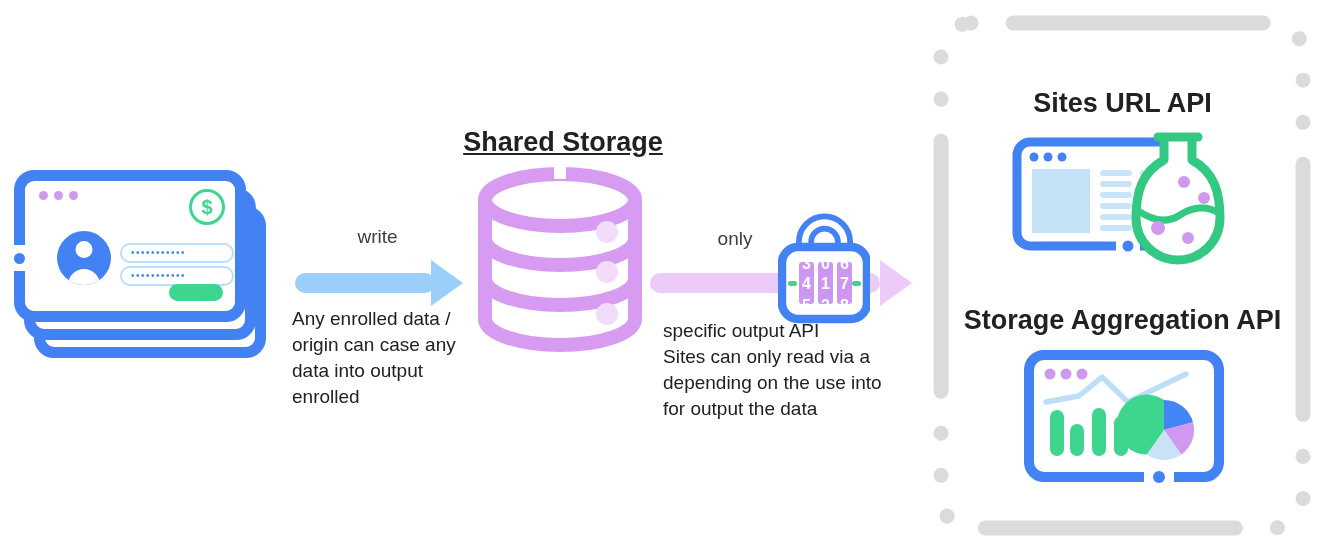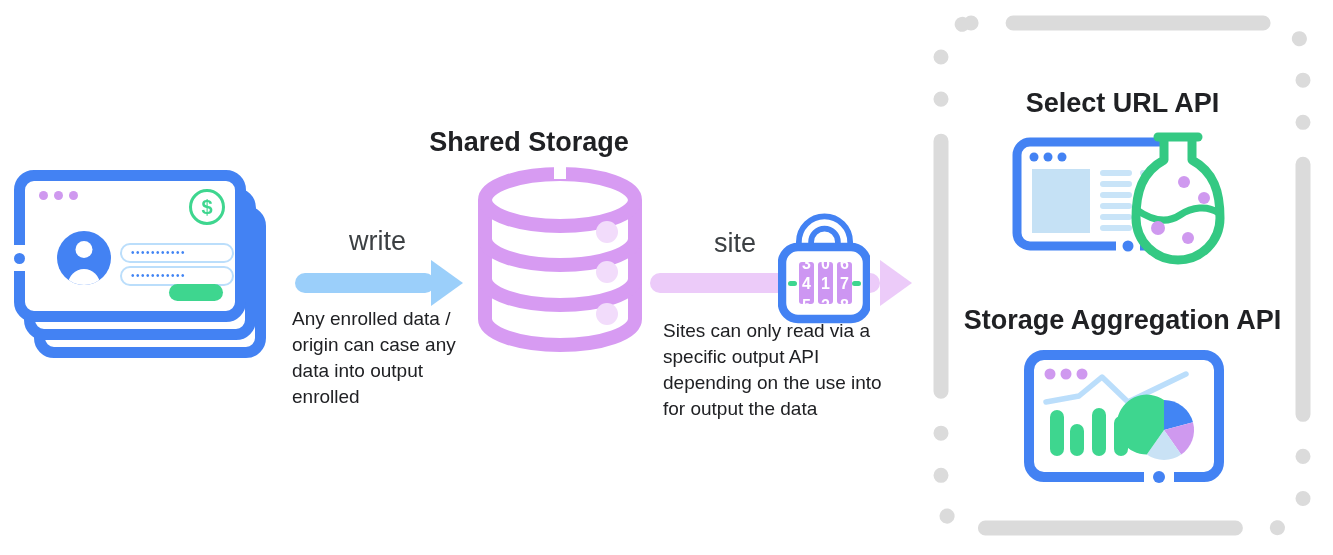--- a/index.html
+++ b/index.html
@@ -29,21 +29,21 @@
               border-radius:10px; background:#fff; color:#4285F4; font-size:10px;
               letter-spacing:1.5px; line-height:16px; padding-left:9px; overflow:hidden; }
   .pw1 { top:62px; } .pw2 { top:85px; }
   .green-btn { position:absolute; right:12px; bottom:10px; width:54px; height:17px;
                border-radius:9px; background:#3ED68F; }
   .edge-gap { position:absolute; left:-11px; top:64px; width:11px; height:26px; background:#fff; }
   .edge-dot { position:absolute; left:-11px; top:72px; width:11px; height:11px;
               border-radius:50%; background:#4382F3; }
 
   
-  .flow-label { position:absolute; font-size:27px; color:#3C4043; text-align:center; }
+  .flow-label { position:absolute; font-size:19px; color:#3C4043; text-align:center; }
   .desc { position:absolute; font-size:19px; line-height:26px; color:#202124; }
   .desc span { display:block; white-space:nowrap; }
   .title { position:absolute; font-size:27px; font-weight:700; color:#202124; text-align:center; }
 </style>
 </head>
 <body>
 
 <div class="canvas">
 
   <div class="abs" style="left:0; top:0;">
@@ -73,33 +73,33 @@
     <rect x="2" y="15" width="140" height="20" rx="10" fill="#9BCFFA"></rect>
     <polygon points="138,2 170,25 138,48" fill="#9BCFFA"></polygon>
   </svg>
   <div class="desc" style="left:292px; top:306px;">
     <span>Any enrolled data /</span>
     <span>origin can case any</span>
     <span>data into output</span>
     <span>enrolled</span>
   </div>
 
-  <div class="title" style="left:404px; top:127px; width:250px;">Shared Storage</div>
+  <div class="title" style="left:438px; top:127px; width:250px;text-decoration:underline;">Shared Storage</div>
   <svg class="abs" style="left:474px; top:164px;" width="172" height="190" viewBox="0 0 172 190">
     <path d="M11,36 V155 a75,26 0 0 0 150,0 V36" fill="#ffffff" stroke="#D79BF2" stroke-width="14"></path>
     <path d="M11,115 a75,26 0 0 0 150,0" fill="none" stroke="#D79BF2" stroke-width="14"></path>
     <path d="M11,75 a75,26 0 0 0 150,0" fill="none" stroke="#D79BF2" stroke-width="14"></path>
     <ellipse cx="86" cy="36" rx="75" ry="26" fill="#ffffff" stroke="#D79BF2" stroke-width="14"></ellipse>
     <rect x="80" y="1" width="12" height="14" fill="#ffffff"></rect>
     <circle cx="133" cy="68" r="11" fill="#F2DCFB"></circle>
     <circle cx="133" cy="108" r="11" fill="#F2DCFB"></circle>
     <circle cx="133" cy="150" r="11" fill="#F2DCFB"></circle>
   </svg>
 
-  <div class="flow-label" style="left:680px; top:228px; width:110px;">site</div>
+  <div class="flow-label" style="left:680px; top:228px; width:110px;">only</div>
   <svg class="abs" style="left:648px; top:258px;" width="266" height="50" viewBox="0 0 266 50">
     <rect x="2" y="15" width="230" height="20" rx="10" fill="#ECCBF9"></rect>
     <polygon points="232,2 264,25 232,48" fill="#ECCBF9"></polygon>
   </svg>
 
   <svg class="abs" style="left:778px; top:202px;" width="92" height="122" viewBox="0 0 92 122">
     <defs>
       <clipPath id="dial1">
           <rect x="21" y="60" width="15" height="42" rx="3"></rect>
         </clipPath>
@@ -131,31 +131,31 @@
         <text x="66.5" y="67">6</text>
         <text x="66.5" y="87">7</text>
         <text x="66.5" y="109">8</text>
       </g>
     </g>
     <rect x="10" y="79" width="9" height="5" rx="2.5" fill="#3ED68F"></rect>
     <rect x="74" y="79" width="9" height="5" rx="2.5" fill="#3ED68F"></rect>
   </svg>
 
   <div class="desc" style="left:663px; top:318px;">
+    <span>specific output API</span>
     <span>Sites can only read via a</span>
-    <span>specific output API</span>
     <span>depending on the use into</span>
     <span>for output the data</span>
   </div>
 
   <svg class="abs" style="left:922px; top:5px;" width="400" height="545" viewBox="0 0 400 545">
     <rect x="19" y="18" width="362" height="505" rx="30" fill="none" stroke="#DBDBDB" stroke-width="15" stroke-linecap="round" stroke-dasharray="0.1 42 250 42 0.1 42 0.1 42"></rect>
   </svg>
 
-  <div class="title" style="left:960px; top:88px; width:325px;">Select URL API</div>
+  <div class="title" style="left:960px; top:88px; width:325px;">Sites URL API</div>
 
   <svg class="abs" style="left:1012px; top:130px;" width="215" height="135" viewBox="0 0 215 135">
     <rect x="5" y="12" width="170" height="104" rx="13" fill="#ffffff" stroke="#4382F3" stroke-width="9"></rect>
     <circle cx="22" cy="27" r="4.5" fill="#4382F3"></circle>
     <circle cx="36" cy="27" r="4.5" fill="#4382F3"></circle>
     <circle cx="50" cy="27" r="4.5" fill="#4382F3"></circle>
     <rect x="20" y="39" width="58" height="64" fill="#C5E1F5"></rect>
     <g fill="#C9E4F8">
       <rect x="88" y="40" width="32" height="6" rx="3"></rect>
         <rect x="128" y="40" width="36" height="6" rx="3"></rect>

